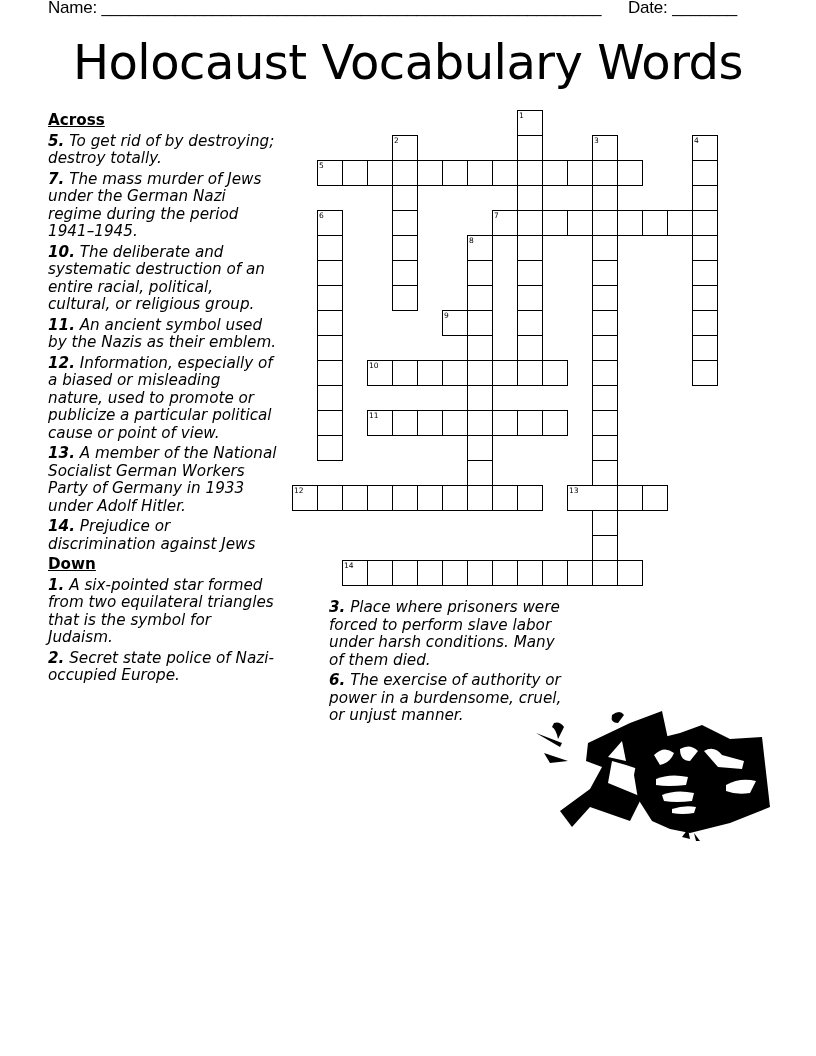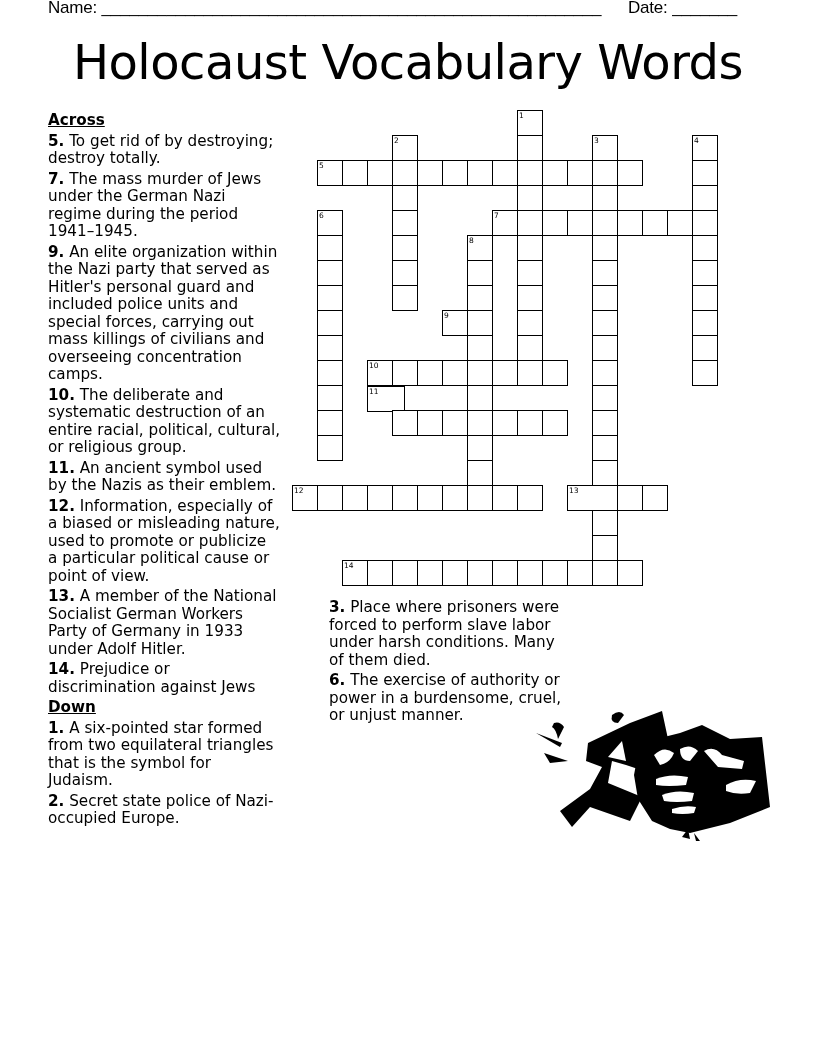--- a/index.html
+++ b/index.html
@@ -4,42 +4,41 @@
 <style>
   html, body { margin: 0; padding: 0; background: #ffffff; }
   body { width: 816px; height: 1056px; position: relative; overflow: hidden; color: #000; font-family: "DejaVu Sans", sans-serif; }
   .header-line { position: absolute; top: -2px; left: 48px; font-family: "Liberation Sans", sans-serif; font-size: 17px; letter-spacing: -0.2px; }
   .header-line .date { position: absolute; left: 580px; top: 0; white-space: nowrap; }
   .title { position: absolute; top: 34px; left: 0; width: 816px; text-align: center; font-size: 48px; font-family: "DejaVu Sans", sans-serif; font-weight: normal; letter-spacing: -0.5px; }
   .clues { position: absolute; font-size: 15.2px; line-height: 17.5px; }
   .clues.left { left: 48px; top: 112px; width: 232px; }
   .clues.right { left: 292px; top: 599px; width: 236px; margin-left: 37px; }
   .section-head { font-weight: bold; text-decoration: underline; margin: 0 0 3px 0; font-size: 15.2px; }
-  .clue { margin: 0 0 3px 0; }
+  .clue { margin: 0 0 3px 0; font-style: italic; }
   .clue .num { font-weight: bold; }
   .grid { position: absolute; left: 0; top: 0; width: 816px; height: 1056px; pointer-events: none; }
   .cell { position: absolute; width: 24px; height: 24px; border: 1.3px solid #000; background: #fff; box-sizing: content-box; pointer-events: auto; }
   .cell .cnum { position: absolute; top: 0px; left: 1px; font-size: 7.5px; font-family: "DejaVu Sans", sans-serif; line-height: 9px; }
   .art { position: absolute; left: 530px; top: 703px; width: 245px; height: 145px; }
 </style>
 </head>
 <body>
 
 <div class="header-line">
   <span>Name: ______________________________________________________</span>
   <span class="date">Date: _______</span>
 </div>
 
 <div class="title">Holocaust Vocabulary Words</div>
 
 <div class="clues left">
   <div class="section-head">Across</div>
   <div class="clue"><span class="num">5.</span> <span>To get rid of by destroying; destroy totally.</span></div>
   <div class="clue"><span class="num">7.</span> <span>The mass murder of Jews under the German Nazi regime during the period 1941–1945.</span></div>
-  <div class="clue"><span class="num">9.</span> <span>An elite organization within the Nazi party that served as Hitler's personal guard and included police units and special forces, carrying out mass killings of civilians and overseeing concentration camps.</span></div>
   <div class="clue"><span class="num">10.</span> <span>The deliberate and systematic destruction of an entire racial, political, cultural, or religious group.</span></div>
   <div class="clue"><span class="num">11.</span> <span>An ancient symbol used by the Nazis as their emblem.</span></div>
   <div class="clue"><span class="num">12.</span> <span>Information, especially of a biased or misleading nature, used to promote or publicize a particular political cause or point of view.</span></div>
   <div class="clue"><span class="num">13.</span> <span>A member of the National Socialist German Workers Party of Germany in 1933 under Adolf Hitler.</span></div>
   <div class="clue"><span class="num">14.</span> <span>Prejudice or discrimination against Jews</span></div>
   <div class="section-head">Down</div>
   <div class="clue"><span class="num">1.</span> <span>A six-pointed star formed from two equilateral triangles that is the symbol for Judaism.</span></div>
   <div class="clue"><span class="num">2.</span> <span>Secret state police of Nazi-occupied Europe.</span></div>
 </div>
 
@@ -152,21 +151,21 @@
       <span class="cnum">9</span>
     </div>
     <div class="cell" style="left: 367px; top: 360px;">
       <span class="cnum">10</span>
     </div>
     <div class="cell" style="left: 392px; top: 360px;"></div>
     <div class="cell" style="left: 417px; top: 360px;"></div>
     <div class="cell" style="left: 442px; top: 360px;"></div>
     <div class="cell" style="left: 492px; top: 360px;"></div>
     <div class="cell" style="left: 542px; top: 360px;"></div>
-    <div class="cell" style="left: 367px; top: 386px; padding-left: 12px;">
+    <div class="cell" style="left: 367px; top: 410px; padding-left: 12px;">
       <span class="cnum">11</span>
     </div>
     <div class="cell" style="left: 392px; top: 410px;"></div>
     <div class="cell" style="left: 417px; top: 410px;"></div>
     <div class="cell" style="left: 442px; top: 410px;"></div>
     <div class="cell" style="left: 492px; top: 410px;"></div>
     <div class="cell" style="left: 517px; top: 410px;"></div>
     <div class="cell" style="left: 542px; top: 410px;"></div>
     <div class="cell" style="left: 292px; top: 485px;">
       <span class="cnum">12</span>

